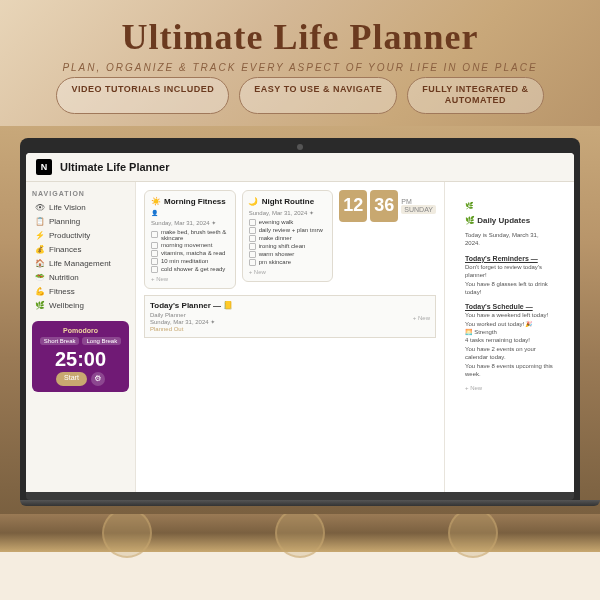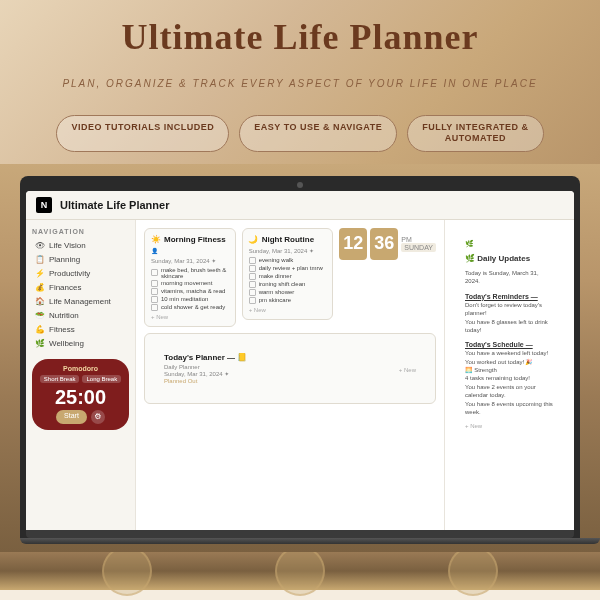--- a/index.html
+++ b/index.html
@@ -26,30 +26,30 @@
       font-family: Georgia, serif;
       letter-spacing: 1px;
       line-height: 1.1;
     }
 
     .subtitle {
       font-size: 10px;
       color: #8b6040;
       letter-spacing: 2px;
       font-style: italic;
-      margin-top: 20px;
+      margin-top: 4px;
       font-family: Arial, sans-serif;
       text-align: center;
     }
 
     .badges {
       display: flex;
       justify-content: center;
       gap: 10px;
-      margin-top: 26px;
+      margin-top: 4px;
     }
 
     .badge {
       border: 1.5px solid #a0785a;
       border-radius: 20px;
       padding: 6px 14px;
       font-size: 9px;
       font-weight: bold;
       color: #6b3a1f;
       background: rgba(255,255,255,0.3);
@@ -163,22 +163,22 @@
       width: 10px;
       height: 10px;
       display: inline-flex;
       align-items: center;
       justify-content: center;
       font-size: 8px;
     }
 
     
     .pomodoro-widget {
-      background: #7f1d1d;
-      border-radius: 16px;
+      background: #701a75;
+      border-radius: 6px;
       margin-top: 8px;
       padding: 6px;
       text-align: center;
     }
 
     .pomodoro-label {
       font-size: 7px;
       color: #f0d5a0;
       font-weight: bold;
       font-family: Arial, sans-serif;
@@ -371,22 +371,22 @@
       font-weight: bold;
       color: #333;
       font-family: Arial, sans-serif;
       text-decoration: underline;
       margin-bottom: 1px;
     }
 
     
     .planner-card {
       border: 1px solid #e0dbd0;
-      border-radius: 6px;
-      padding: 19px;
+      border-radius: 0;
+      padding: 5px;
       background: #fafaf8;
     }
 
     .planner-title {
       font-size: 8px;
       font-weight: bold;
       color: #1a1a1a;
       font-family: Arial, sans-serif;
       margin-bottom: 2px;
     }

